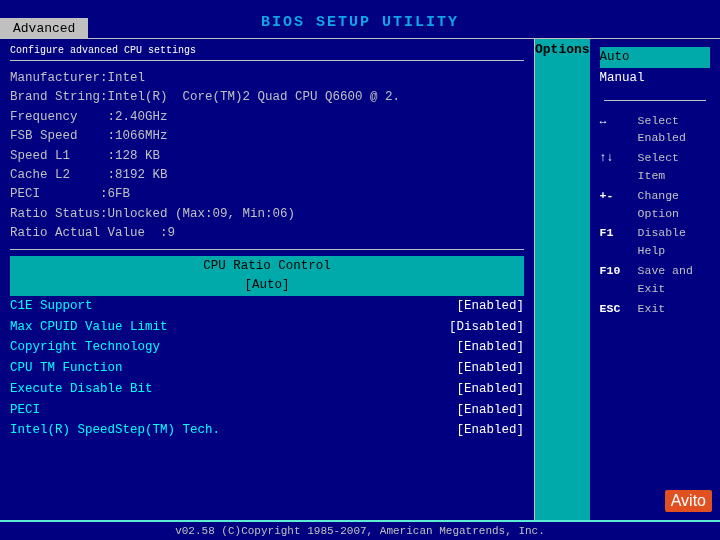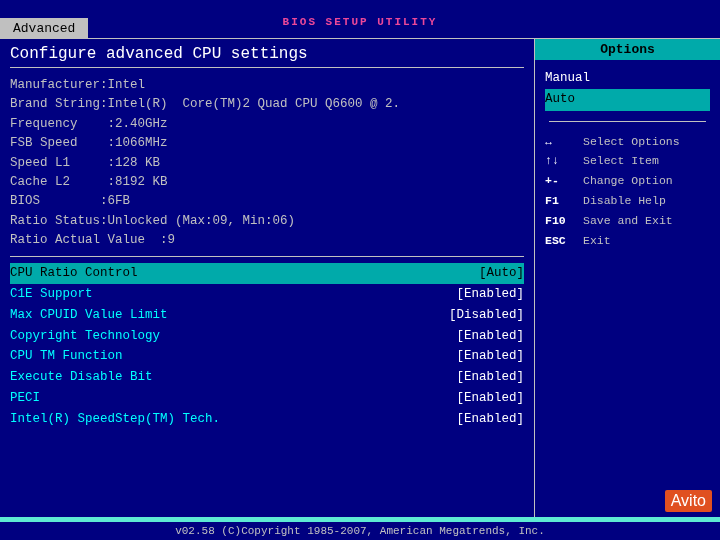--- a/index.html
+++ b/index.html
@@ -49,22 +49,22 @@
       font-size: 13px;
       font-family: 'Courier New', Courier, monospace;
     }
 
     .tab-item.active {
       background: #c0c0c0;
       color: #000000;
     }
 
     .header-title {
-      color: #ec4899;
-      font-size: 11px;
+      color: #0ea5e9;
+      font-size: 15px;
       font-weight: bold;
       letter-spacing: 2px;
       font-family: 'Courier New', Courier, monospace;
     }
 
     
     .main-area {
       display: flex;
       flex: 1;
       border-top: 1px solid #c0c0c0;
@@ -74,21 +74,21 @@
     .left-panel {
       flex: 1;
       background: #000080;
       padding: 6px 10px;
       border-right: 1px solid #c0c0c0;
       overflow: hidden;
     }
 
     .section-title {
       color: #ffffff;
-      font-size: 16px;
+      font-size: 10px;
       margin-bottom: 8px;
       padding-bottom: 4px;
       border-bottom: 1px solid #c0c0c0;
     }
 
     .info-block {
       margin-bottom: 6px;
       line-height: 1.55;
     }
 
@@ -112,20 +112,21 @@
       display: flex;
       justify-content: space-between;
       align-items: center;
       padding: 1px 0;
       line-height: 1.5;
     }
 
     .setting-row.highlight {
       background: #00aaaa;
       color: #000000;
+      flex-direction: column;
     }
 
     .setting-row.highlight .setting-name,
     .setting-row.highlight .setting-value {
       color: #000000;
     }
 
     .setting-name {
       color: #00ffff;
       font-size: 12.5px;
@@ -134,21 +135,21 @@
     .setting-value {
       color: #ffffff;
       font-size: 12.5px;
     }
 
     
     .right-panel {
       width: 185px;
       background: #000080;
       display: flex;
-      flex-direction: column;
+      flex-direction: row;
     }
 
     .options-header {
       background: #00aaaa;
       color: #000000;
       text-align: center;
       padding: 3px 0;
       font-size: 13px;
       font-weight: bold;
     }
@@ -192,21 +193,21 @@
       font-weight: bold;
     }
 
     .help-desc {
       color: #c0c0c0;
     }
 
     
     .footer-bar {
       background: #000080;
-      border-top: 5px solid #5eead4;
+      border-top: 2px solid #5eead4;
       padding: 3px 10px;
       font-size: 11px;
       color: #c0c0c0;
       text-align: center;
     }
 
     
     .avito-badge {
       position: absolute;
       bottom: 28px;
@@ -237,21 +238,21 @@
 
       <div class="section-title">Configure advanced CPU settings</div>
 
       <div class="info-block">
         <div class="info-line">Manufacturer:Intel</div>
         <div class="info-line">Brand String:Intel(R)  Core(TM)2 Quad CPU Q6600 @ 2.</div>
         <div class="info-line">Frequency    :2.40GHz</div>
         <div class="info-line">FSB Speed    :1066MHz</div>
         <div class="info-line">Speed L1     :128 KB</div>
         <div class="info-line">Cache L2     :8192 KB</div>
-        <div class="info-line">BIOS        :6FB</div>
+        <div class="info-line">PECI        :6FB</div>
         <div class="info-line">Ratio Status:Unlocked (Max:09, Min:06)</div>
         <div class="info-line">Ratio Actual Value  :9</div>
       </div>
 
       <div class="divider"></div>
 
       <div class="settings-table">
 
       <div class="setting-row highlight">
             <span class="setting-name">CPU Ratio Control</span>
@@ -285,30 +286,30 @@
             <span class="setting-name">Intel(R) SpeedStep(TM) Tech.</span>
             <span class="setting-value">[Enabled]</span>
           </div>
         </div>
 
     </div>
 
     <div class="right-panel">
       <div class="options-header">Options</div>
       <div class="options-content">
+        <div class="option-item selected">Auto</div>
         <div class="option-item">Manual</div>
-        <div class="option-item selected">Auto</div>
 
         <div class="help-divider"></div>
 
         <div class="help-table">
 
         <div class="help-row">
               <span class="help-key">↔</span>
-              <span class="help-desc">Select Options</span>
+              <span class="help-desc">Select Enabled</span>
             </div>
             <div class="help-row">
               <span class="help-key">↑↓</span>
               <span class="help-desc">Select Item</span>
             </div>
             <div class="help-row">
               <span class="help-key">+-</span>
               <span class="help-desc">Change Option</span>
             </div>
             <div class="help-row">

